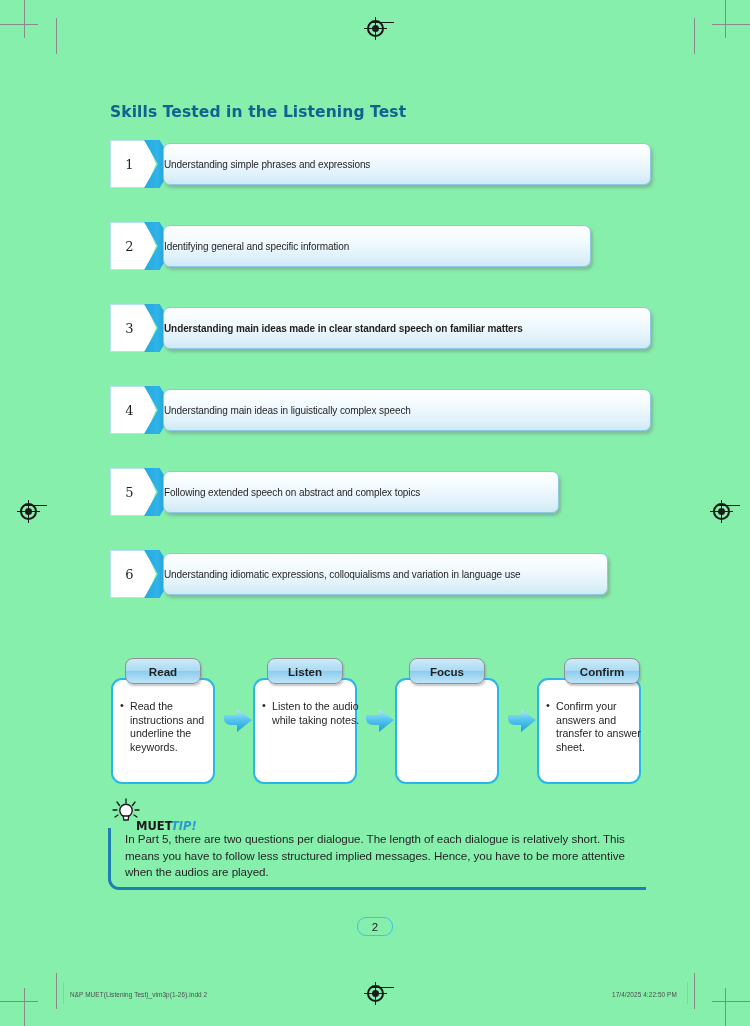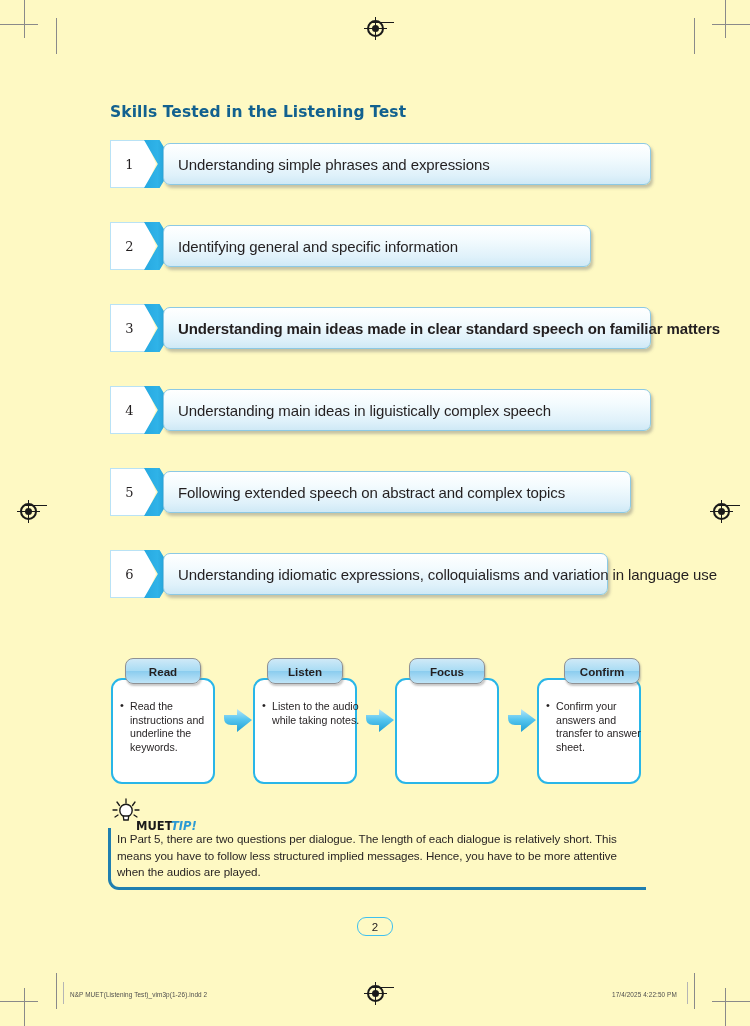--- a/index.html
+++ b/index.html
@@ -14,21 +14,21 @@
     overflow: hidden;
     font-family: "Liberation Sans", sans-serif;
     color: #231f20;
   }
 
   .page {
     position: absolute;
     left: 0; top: 0;
     width: 750px;
     height: 1026px;
-    background: #fef9c3;
+    background: #86efac;
   }
 
   
   .mark { position: absolute; background: #8a8a8a; }
   .reg {
     position: absolute;
     width: 17px; height: 17px;
     border-radius: 50%;
     border: 2px solid #1a1a1a;
     box-sizing: border-box;
@@ -107,23 +107,22 @@
     left: 53px;
     box-sizing: border-box;
     border: 1.3px solid #8cc9e4;
     border-radius: 7px;
     background: linear-gradient(to bottom, #ffffff 0%, #f3fbfe 35%, #dff1fa 78%, #cfe9f6 100%);
     box-shadow: 2px 3px 3px rgba(120,120,120,0.42);
     display: flex;
     align-items: center;
   }
   .skill-text {
-    padding-left: 14px;
-    font-family: "Liberation Sans", sans-serif;
-    font-size: 15px;
+    font-family: "Liberation Sans", sans-serif;
+    font-size: 10px;
     color: #231f20;
     letter-spacing: -0.1px;
     white-space: nowrap;
   }
 
   
   .flow-box {
     position: absolute;
     top: 678px;
     width: 104px;
@@ -191,21 +190,21 @@
     top: 30px;
     width: 538px;
     height: 62px;
     border-left: 3.2px solid #1f7fb0;
     border-bottom: 3.2px solid #1f7fb0;
     border-bottom-left-radius: 11px;
     box-sizing: border-box;
   }
   .tip-text {
     position: absolute;
-    left: 9px;
+    left: 17px;
     top: 33px;
     width: 530px;
     font-family: "Liberation Sans", sans-serif;
     font-size: 11.6px;
     line-height: 16.5px;
     color: #231f20;
     letter-spacing: -0.05px;
   }
 
   
@@ -315,21 +314,21 @@
     <div class="skill-bar" style="width:488px;">
       <span class="skill-text">Understanding main ideas in liguistically complex speech</span>
     </div>
   </div>
 
   <div class="skill-row" style="top:468px;">
     <div class="skill-num">
       <span class="skill-num-inner">5</span>
     </div>
     <div class="skill-chev"></div>
-    <div class="skill-bar" style="width:468px;">
+    <div class="skill-bar" style="width:396px;">
       <span class="skill-text">Following extended speech on abstract and complex topics</span>
     </div>
   </div>
 
   <div class="skill-row" style="top:550px;">
     <div class="skill-num">
       <span class="skill-num-inner">6</span>
     </div>
     <div class="skill-chev"></div>
     <div class="skill-bar" style="width:445px;">

